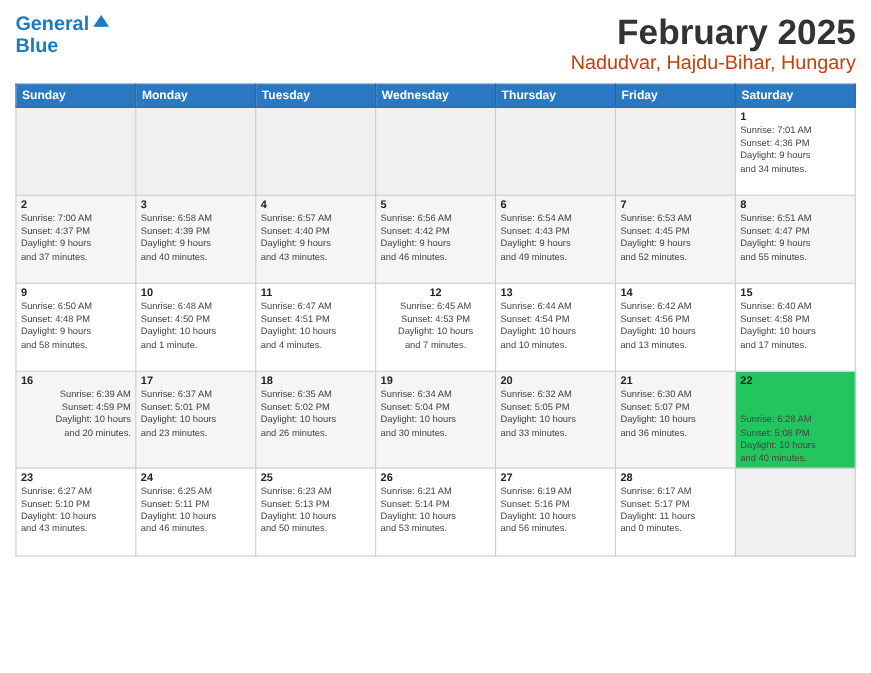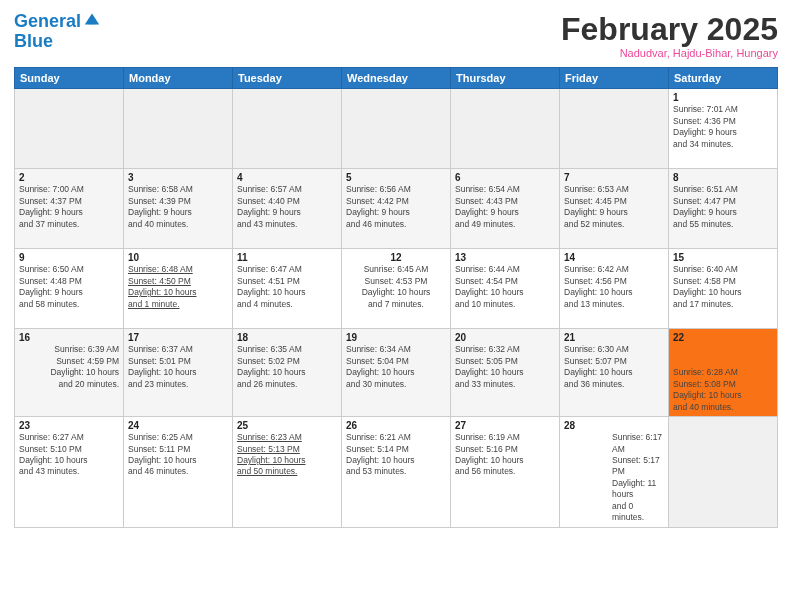--- a/index.html
+++ b/index.html
@@ -45,22 +45,22 @@
     .title-block {
       text-align: right;
     }
     .month-title {
       font-size: 32px;
       font-weight: bold;
       color: #333;
       line-height: 1.1;
     }
     .subtitle {
-      font-size: 11px;
-      color: #ec4899;
+      font-size: 18px;
+      color: #c2410c;
     }
     .calendar {
       flex: 1;
       border: 1px solid #ccc;
       border-collapse: collapse;
       width: 100%;
       table-layout: fixed;
     }
     .calendar th {
       background-color: #2979c2;
@@ -215,21 +215,21 @@
         <tr>
           <td style="background-color: rgb(255, 255, 255);">
             <span class="day-num">9</span>
             <div class="day-info" style="white-space: pre-line;">Sunrise: 6:50 AM
 Sunset: 4:48 PM
 Daylight: 9 hours
 and 58 minutes.</div>
           </td>
           <td style="background-color: rgb(255, 255, 255);">
             <span class="day-num">10</span>
-            <div class="day-info" style="white-space: pre-line; text-decoration: underline;">Sunrise: 6:48 AM
+            <div class="day-info" style="white-space: pre-line;">Sunrise: 6:48 AM
 Sunset: 4:50 PM
 Daylight: 10 hours
 and 1 minute.</div>
           </td>
           <td style="background-color: rgb(255, 255, 255);">
             <span class="day-num">11</span>
             <div class="day-info" style="white-space: pre-line;">Sunrise: 6:47 AM
 Sunset: 4:51 PM
 Daylight: 10 hours
 and 4 minutes.</div>
@@ -299,21 +299,21 @@
 Daylight: 10 hours
 and 33 minutes.</div>
           </td>
           <td style="background-color: rgb(245, 245, 245);">
             <span class="day-num">21</span>
             <div class="day-info" style="white-space: pre-line;">Sunrise: 6:30 AM
 Sunset: 5:07 PM
 Daylight: 10 hours
 and 36 minutes.</div>
           </td>
-          <td style="background-color: #f97316;">
+          <td style="background-color: #22c55e;">
             <span class="day-num">22</span>
             <div class="day-info" style="white-space: pre-line; margin-top: 24px;">Sunrise: 6:28 AM
 Sunset: 5:08 PM
 Daylight: 10 hours
 and 40 minutes.</div>
           </td>
         </tr>
         <tr>
           <td style="background-color: rgb(255, 255, 255);">
             <span class="day-num">23</span>
@@ -324,42 +324,42 @@
           </td>
           <td style="background-color: rgb(255, 255, 255);">
             <span class="day-num">24</span>
             <div class="day-info" style="white-space: pre-line;">Sunrise: 6:25 AM
 Sunset: 5:11 PM
 Daylight: 10 hours
 and 46 minutes.</div>
           </td>
           <td style="background-color: rgb(255, 255, 255);">
             <span class="day-num">25</span>
-            <div class="day-info" style="white-space: pre-line; text-decoration: underline;">Sunrise: 6:23 AM
+            <div class="day-info" style="white-space: pre-line;">Sunrise: 6:23 AM
 Sunset: 5:13 PM
 Daylight: 10 hours
 and 50 minutes.</div>
           </td>
           <td style="background-color: rgb(255, 255, 255);">
             <span class="day-num">26</span>
             <div class="day-info" style="white-space: pre-line;">Sunrise: 6:21 AM
 Sunset: 5:14 PM
 Daylight: 10 hours
 and 53 minutes.</div>
           </td>
           <td style="background-color: rgb(255, 255, 255);">
             <span class="day-num">27</span>
             <div class="day-info" style="white-space: pre-line;">Sunrise: 6:19 AM
 Sunset: 5:16 PM
 Daylight: 10 hours
 and 56 minutes.</div>
           </td>
           <td style="background-color: rgb(255, 255, 255);">
             <span class="day-num">28</span>
-            <div class="day-info" style="white-space: pre-line; margin-left: 48px;">Sunrise: 6:17 AM
+            <div class="day-info" style="white-space: pre-line;">Sunrise: 6:17 AM
 Sunset: 5:17 PM
 Daylight: 11 hours
 and 0 minutes.</div>
           </td>
           <td class="empty" style="background-color: rgb(240, 240, 240);"></td>
         </tr>
       </tbody>
   </table>
 </div>
 

